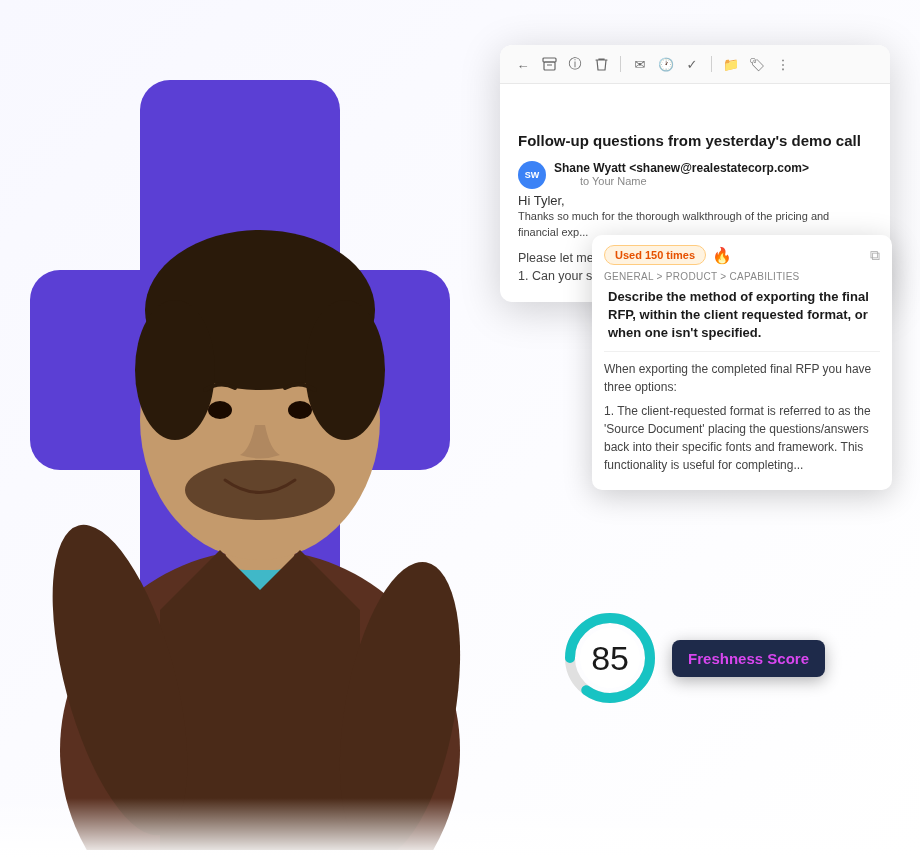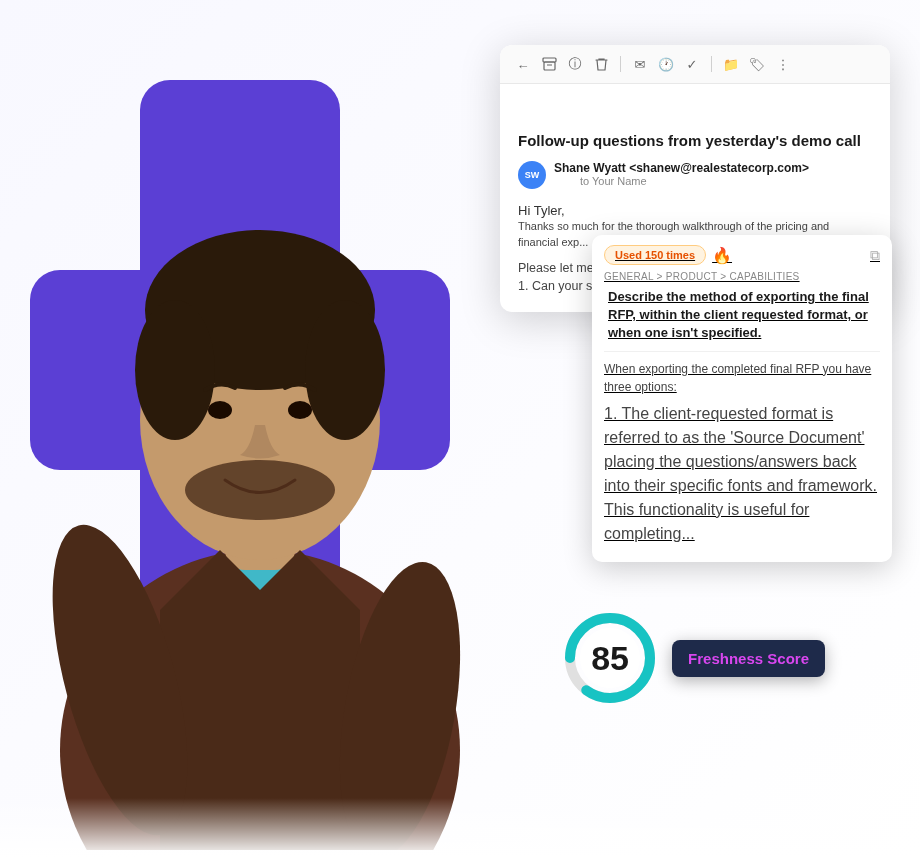--- a/index.html
+++ b/index.html
@@ -101,21 +101,21 @@
       color: #1a1a1a;
       margin-bottom: 10px;
       line-height: 1.3;
       margin-top: 29px;
     }
 
     .email-meta {
       display: flex;
       align-items: flex-start;
       gap: 8px;
-      margin-bottom: 14px;
+      margin-bottom: 4px;
     }
 
     .avatar-small {
       width: 28px;
       height: 28px;
       background: #3b82f6;
       border-radius: 50%;
       display: flex;
       align-items: center;
       justify-content: center;
@@ -165,21 +165,20 @@
     .knowledge-card {
       position: absolute;
       top: 235px;
       right: 28px;
       width: 300px;
       background: #ffffff;
       border-radius: 10px;
       box-shadow: 0 6px 30px rgba(0,0,0,0.20);
       z-index: 15;
       overflow: hidden;
-      text-decoration: underline;
     }
 
     .knowledge-header {
       display: flex;
       align-items: center;
       padding: 10px 12px 6px;
       gap: 6px;
     }
 
     .used-badge {
@@ -231,21 +230,21 @@
       font-size: 12px;
       color: #444;
       line-height: 1.5;
     }
 
     .knowledge-list {
       padding: 0 12px 12px;
     }
 
     .knowledge-list-item {
-      font-size: 16px;
+      font-size: 12px;
       color: #444;
       line-height: 1.5;
       margin-bottom: 4px;
     }
 
     
     .freshness-container {
       position: absolute;
       bottom: 150px;
       right: 95px;
@@ -265,21 +264,21 @@
       transform: rotate(-90deg);
     }
 
     .donut-number {
       position: absolute;
       inset: 0;
       display: flex;
       align-items: center;
       justify-content: center;
       font-size: 34px;
-      font-weight: 700;
+      font-weight: 400;
       color: #1a1a1a;
       font-family: -apple-system, BlinkMacSystemFont, 'Segoe UI', sans-serif;
     }
 
     .freshness-label {
       background: #1e2a4a;
       color: #d946ef;
       padding: 10px 16px;
       border-radius: 8px;
       font-size: 15px;

